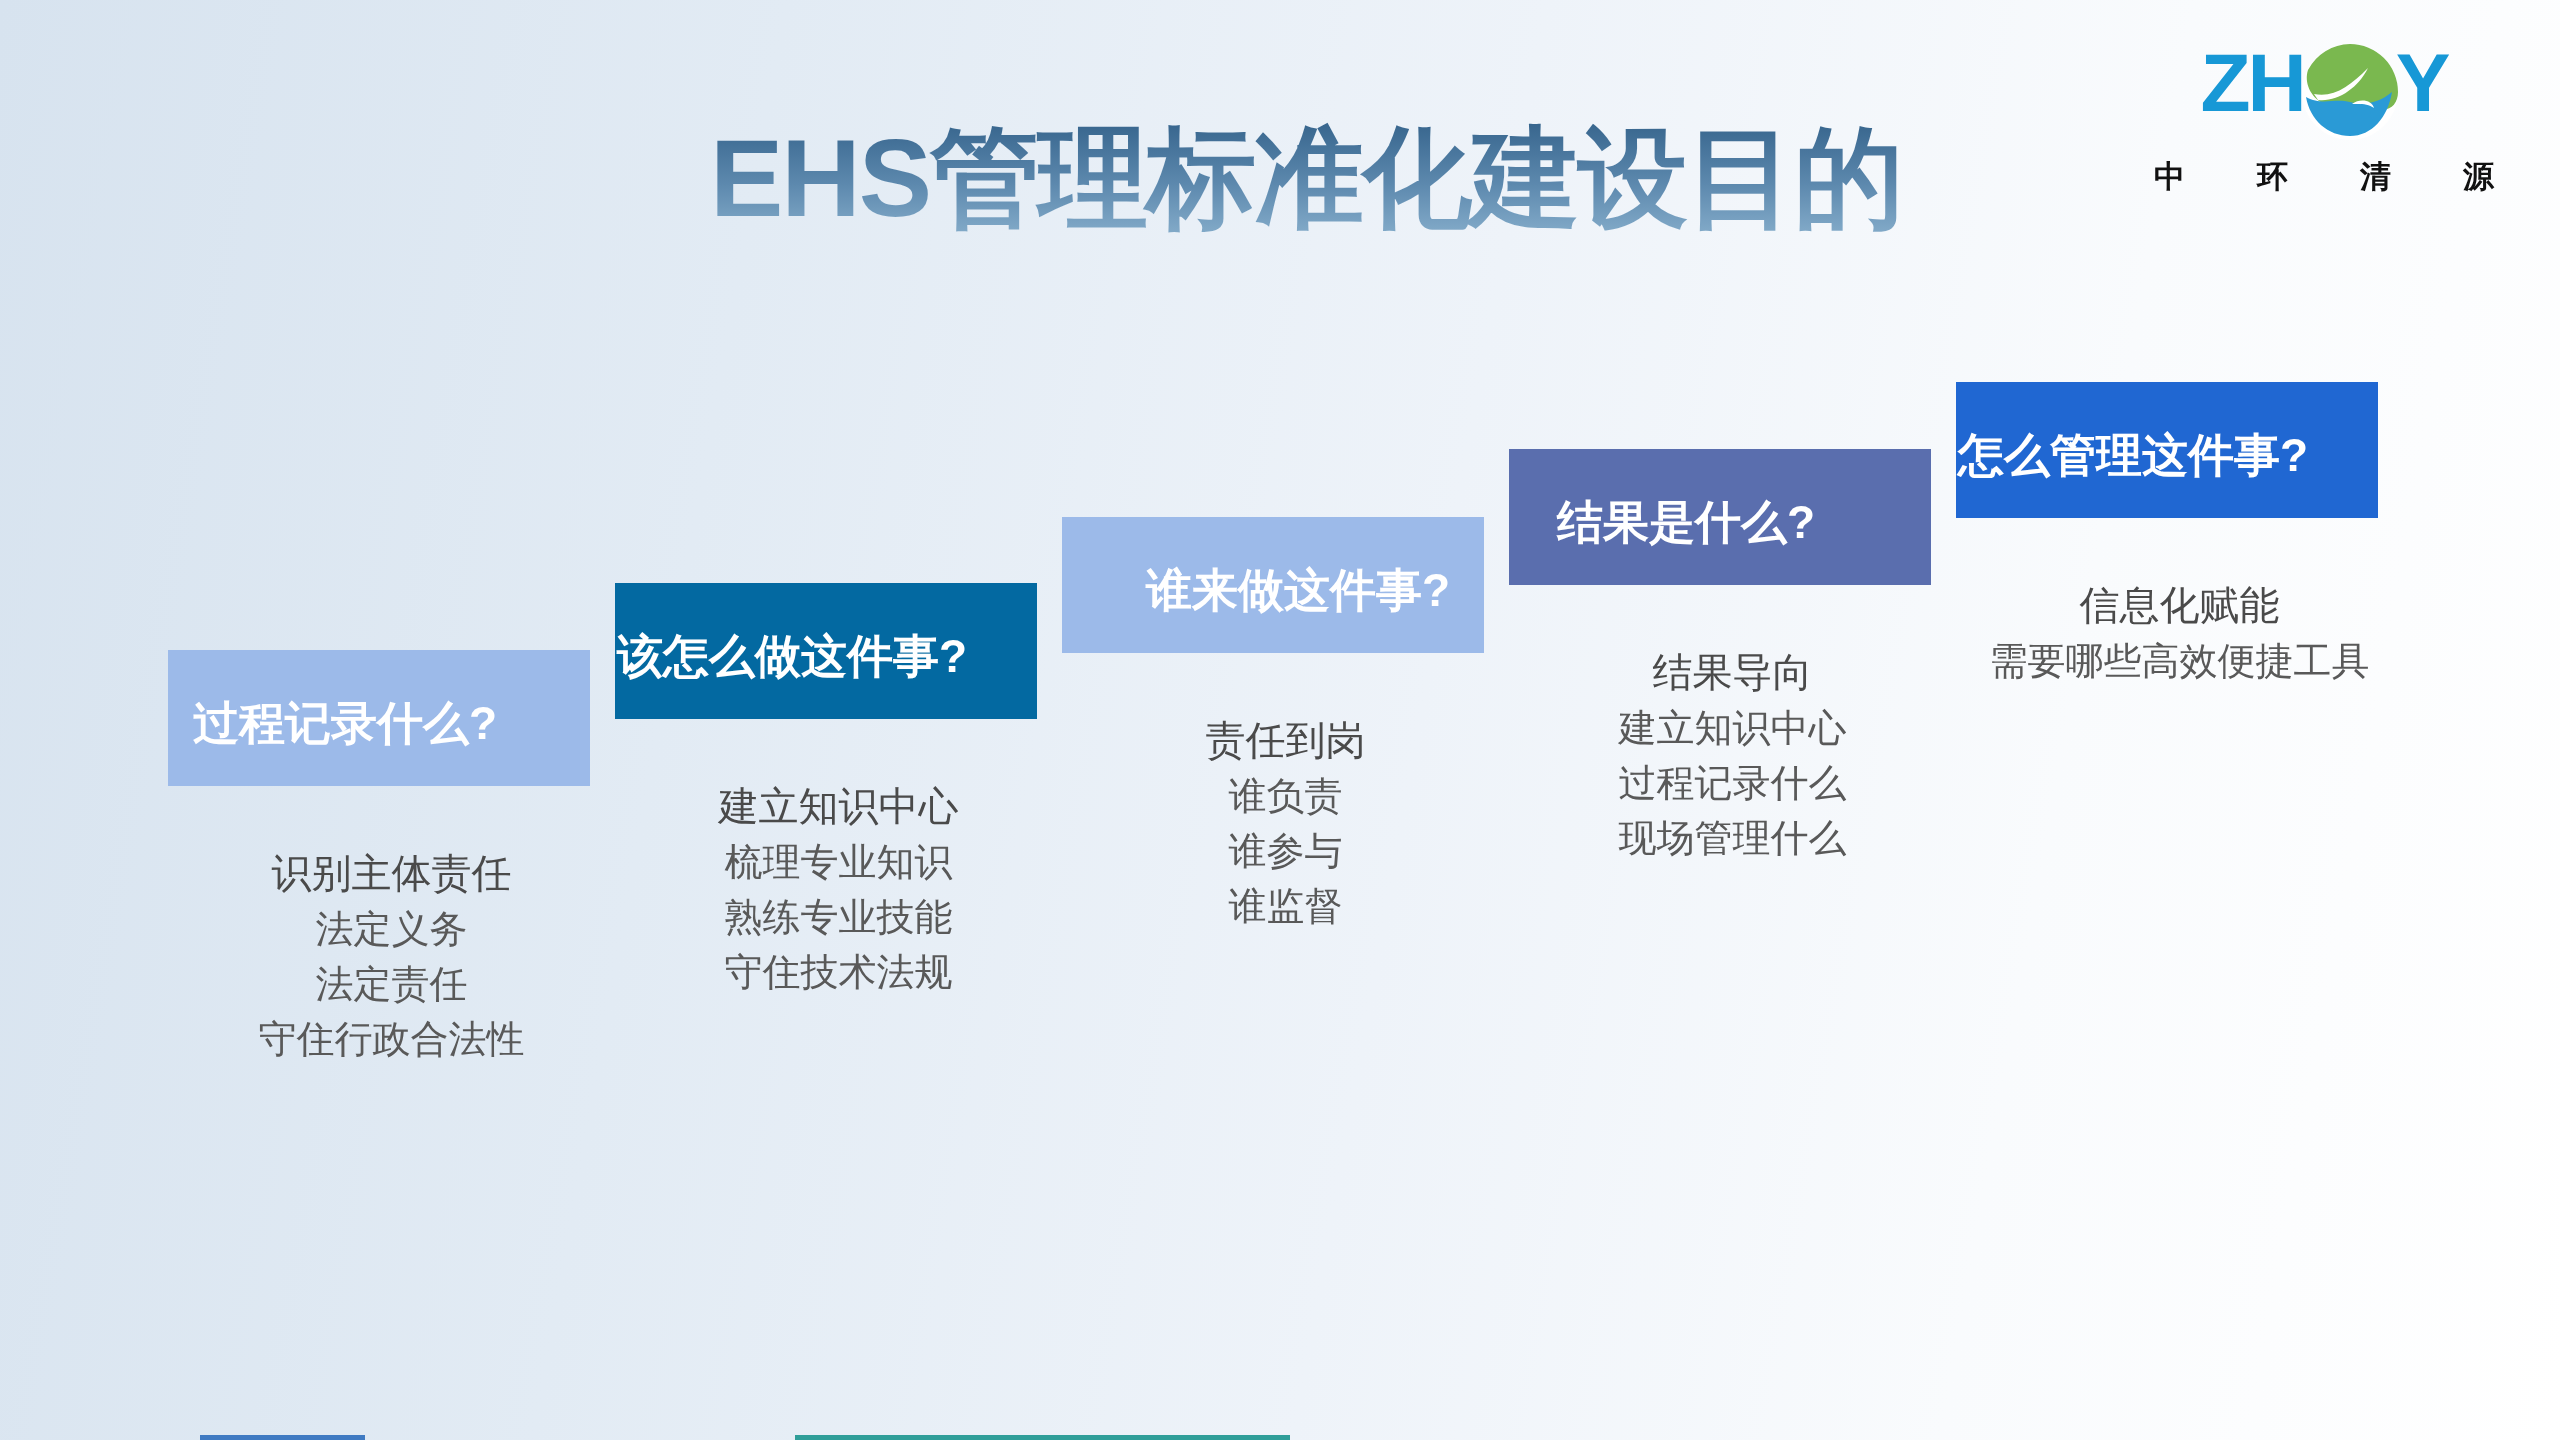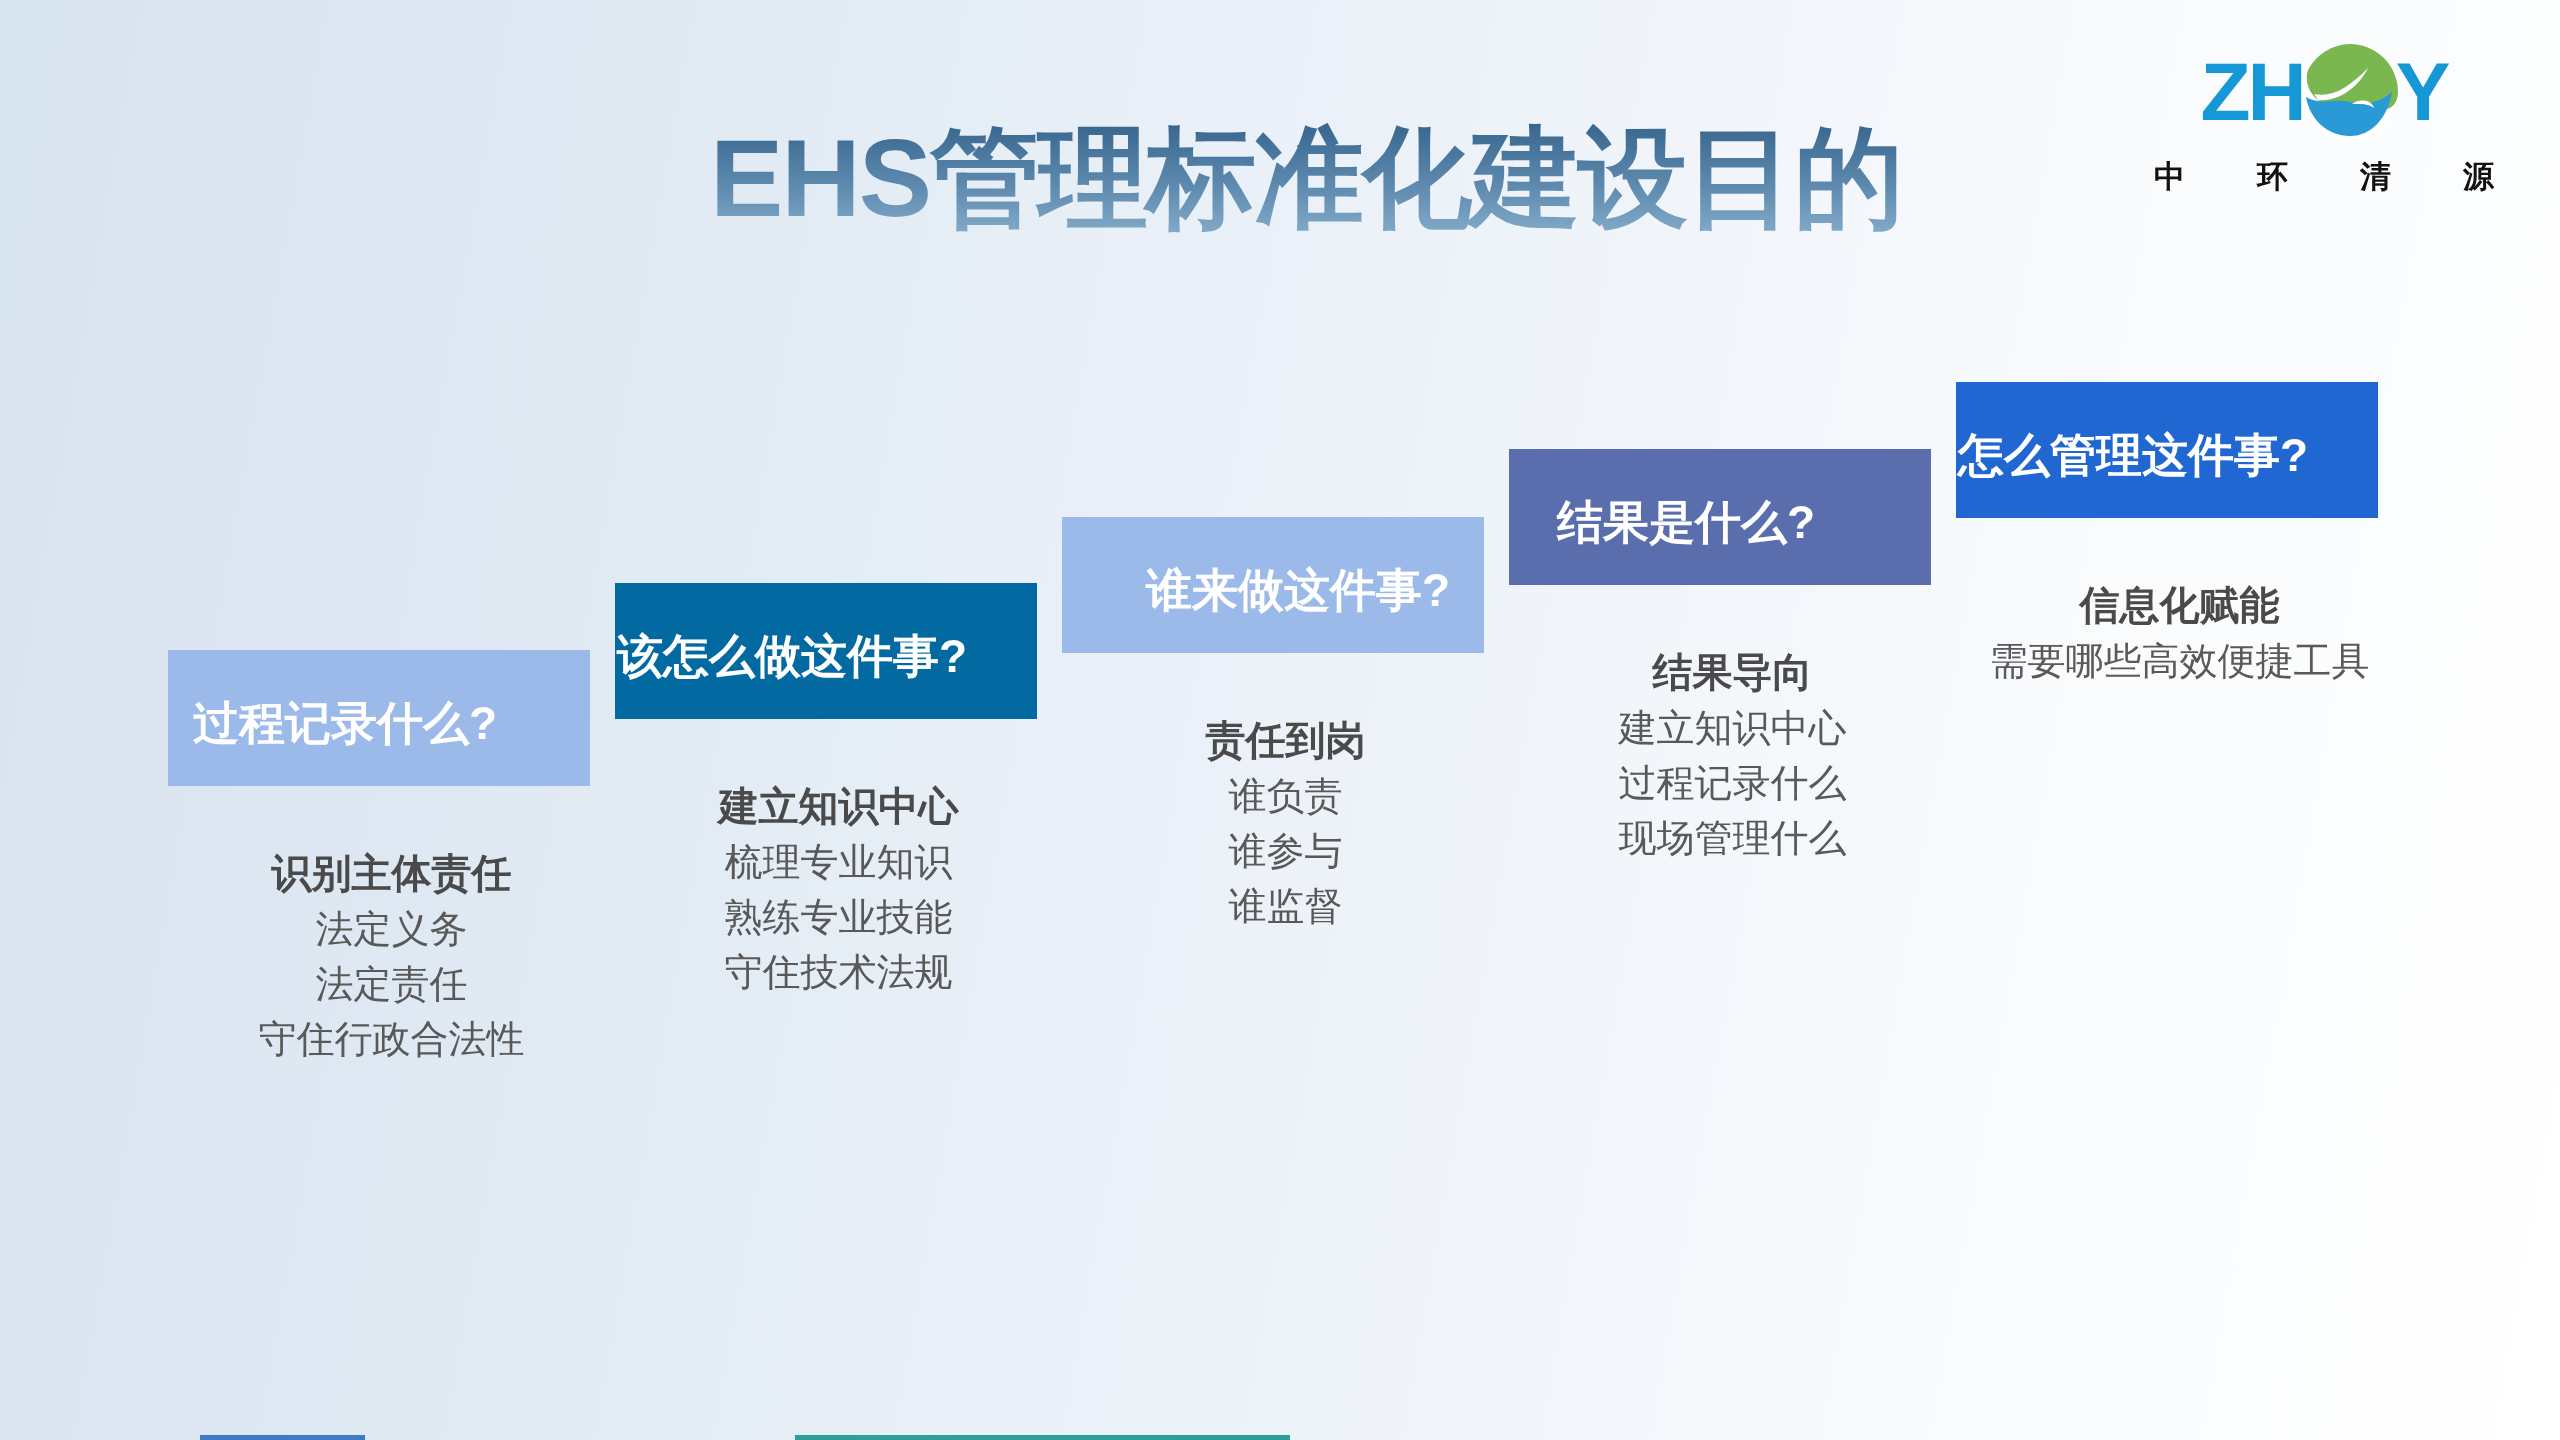--- a/index.html
+++ b/index.html
@@ -9,35 +9,35 @@
     background:linear-gradient(100deg,#d7e3ef 0%,#e2ebf4 28%,#eef3f9 55%,#f9fbfd 78%,#ffffff 100%);
   }
   .title{
     position:absolute;left:0;right:0;top:112px;text-align:center;
     transform:translateX(26px);
     font-size:110px;font-weight:900;letter-spacing:-2px;line-height:1.2;
     background:linear-gradient(180deg,#39678f 10%,#5d89ae 55%,#8ab1ce 100%);
     -webkit-background-clip:text;background-clip:text;color:transparent;
   }
   .logo{position:absolute;right:58px;top:42px;width:356px;}
-  .logo-row{display:flex;align-items:center;justify-content:center;}
+  .logo-row{display:flex;justify-content:center;}
   .logo-letters{font-size:82px;font-weight:900;color:#1798d6;letter-spacing:-3px;line-height:1;}
   .globe{width:100px;height:100px;margin:0 -4px;}
   .logo-sub{display:flex;justify-content:space-between;padding:0 8px;margin-top:14px;
     font-size:31px;font-weight:700;color:#111;}
   .qbox{
     position:absolute;width:422px;height:136px;
     display:flex;align-items:center;justify-content:center;padding-top:12px;box-sizing:border-box;
   }
   .qtext{
     display:inline-block;transform:translateX(-34px);
     font-size:46px;font-weight:700;color:#ffffff;white-space:nowrap;
   }
   .detail{position:absolute;width:447px;text-align:center;}
-  .dhead{font-size:40px;font-weight:700;color:#4a4a4a;line-height:58px;}
+  .dhead{font-size:40px;font-weight:400;color:#4a4a4a;line-height:58px;}
   .dline{font-size:38px;font-weight:400;color:#595959;line-height:55px;}
   .bar{position:absolute;bottom:0;height:5px;}
   .bar-blue{left:200px;width:165px;}
   .bar-teal{left:795px;width:495px;}
   
   #q1{left:168px;top:650px;}  #d1{left:168px;top:844px;}
   #q2{left:615px;top:583px;}  #d2{left:615px;top:777px;}
   #q3{left:1062px;top:517px;} #d3{left:1062px;top:711px;}
   #q4{left:1509px;top:449px;} #d4{left:1509px;top:643px;}
   #q5{left:1956px;top:382px;} #d5{left:1956px;top:576px;}

